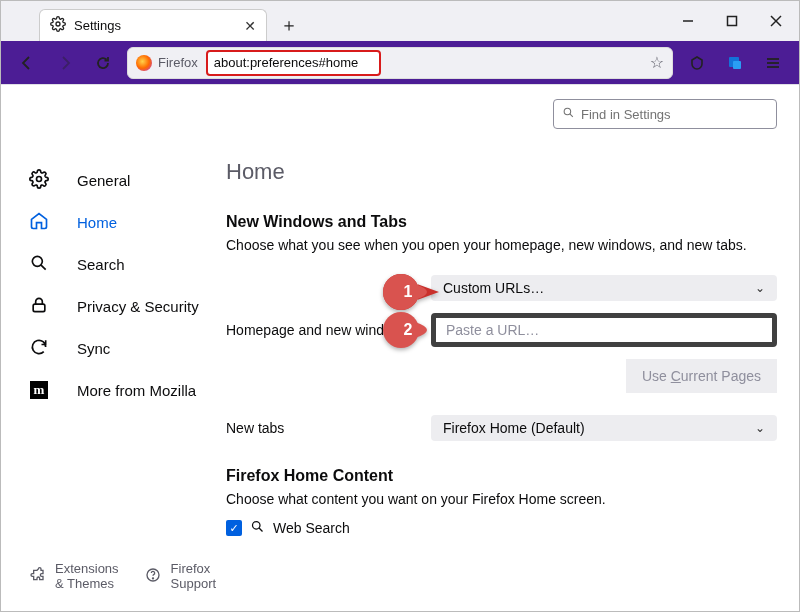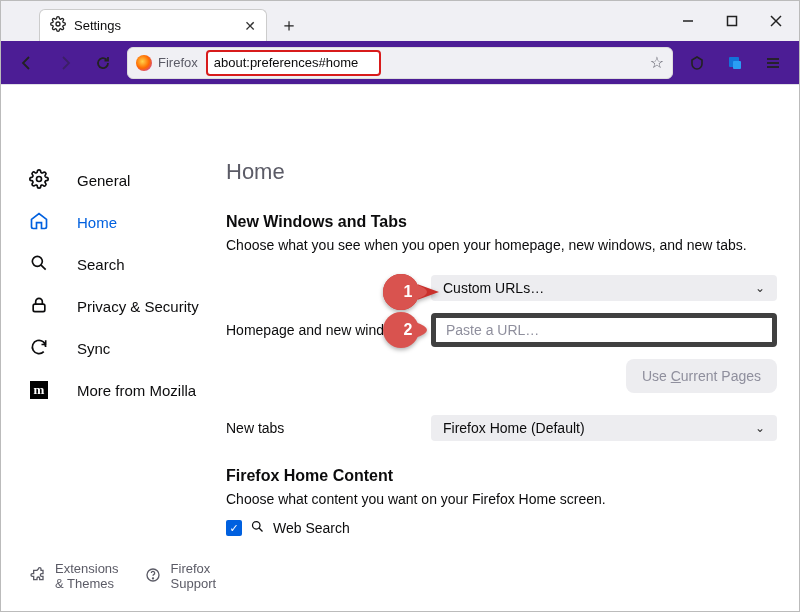--- a/index.html
+++ b/index.html
@@ -176,21 +176,21 @@
     border: 5px solid #404040; border-radius: 4px;
     padding: 0 10px; font-size: 14px; background: #fff;
   }
   .textinput::placeholder { color: #8f8f9d; }
 
   .btn-row {
     display: flex; gap: 10px; justify-content: flex-end; margin: 8px 0 22px 0;
   }
   .btn {
     height: 34px; padding: 0 16px;
-    background: #ededf0; border: none; border-radius: 8px;
+    background: #ededf0; border: none; border-radius: 0;
     font-size: 14px; cursor: pointer;
   }
   .btn.disabled { color: #8f8f9d; }
   .underline-letter { text-decoration: underline; }
 
   .section2 { margin-top: 26px; }
   .check-row {
     display: flex; align-items: center; gap: 8px; margin-top: 12px; font-size: 14px;
   }
   .checkbox {
@@ -362,20 +362,27 @@
               <circle cx="12" cy="12" r="9"></circle>
               <path d="M9.5 9a2.5 2.5 0 1 1 3.5 2.3c-.8.4-1 1-1 1.7"></path>
               <circle cx="12" cy="17" r=".8" fill="#5b5b66"></circle>
             </svg></span>
         <span>Firefox Support</span>
       </div>
     </div>
   </div>
 
   <div class="main">
+    <div class="findbox">
+      <span><svg width="13" height="13" viewBox="0 0 24 24" fill="none" stroke="#737373" stroke-width="2">
+            <circle cx="10" cy="10" r="6"></circle>
+            <line x1="20" y1="20" x2="14.5" y2="14.5"></line>
+          </svg></span>
+      <span>Find in Settings</span>
+    </div>
 
     <h1 class="page-title">Home</h1>
 
     <h2 class="section-title">New Windows and Tabs</h2>
     <p class="desc">Choose what you see when you open your homepage, new windows, and new tabs.</p>
 
     <div class="form-row">
       <div class="form-label"></div>
       <div class="form-control" style="position:relative">
         <div class="select">

